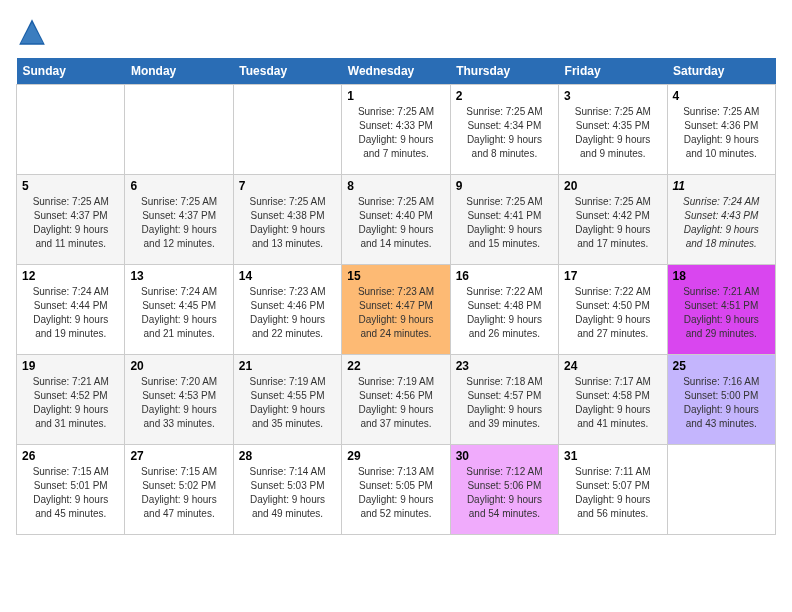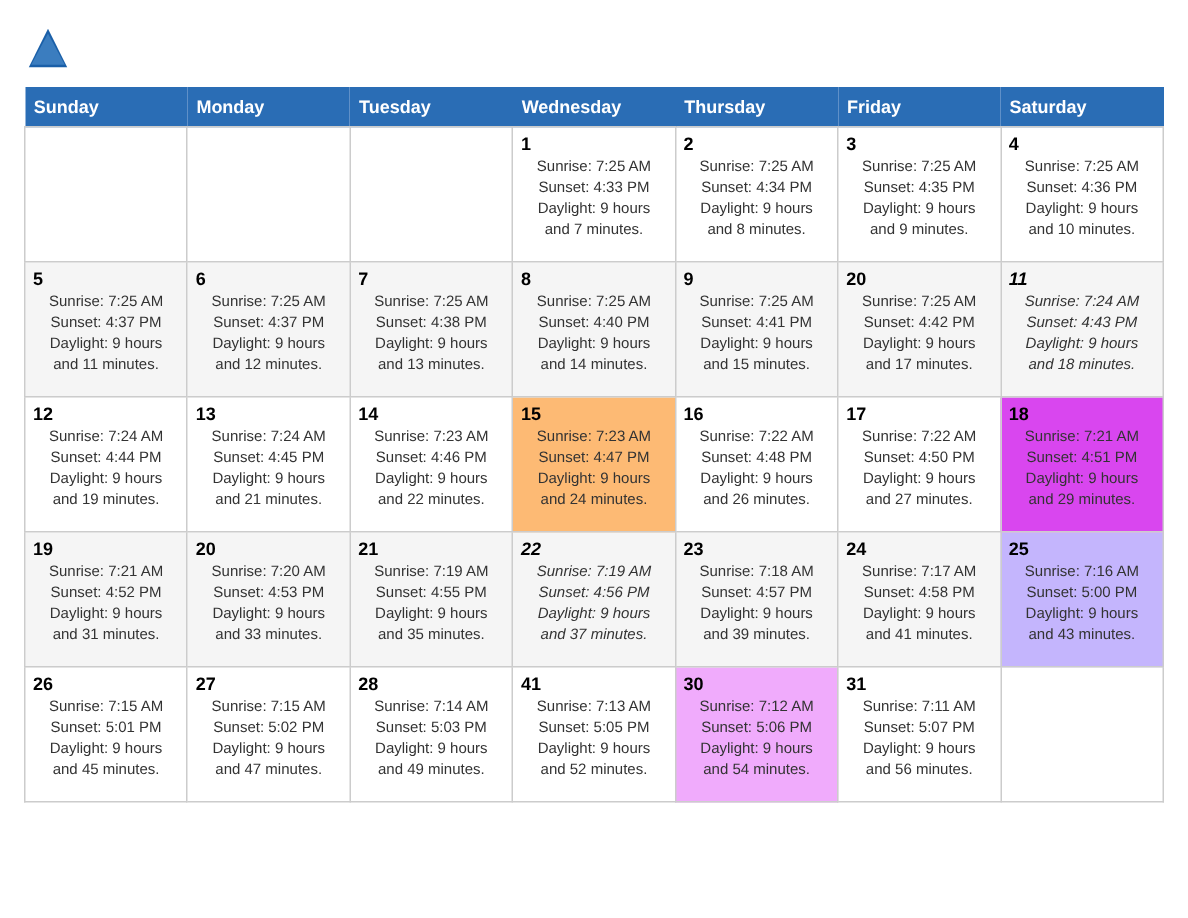--- a/index.html
+++ b/index.html
@@ -279,21 +279,21 @@
 Daylight: 9 hours
 and 33 minutes.</div>
         </td>
         <td style="background-color: rgb(245, 245, 245);">
           <span class="day-num">21</span>
           <div class="day-info" style="white-space: pre-line;">Sunrise: 7:19 AM
 Sunset: 4:55 PM
 Daylight: 9 hours
 and 35 minutes.</div>
         </td>
-        <td style="background-color: rgb(245, 245, 245); font-style: italic;">
+        <td style="background-color: rgb(245, 245, 245);">
           <span class="day-num">22</span>
           <div class="day-info" style="white-space: pre-line;">Sunrise: 7:19 AM
 Sunset: 4:56 PM
 Daylight: 9 hours
 and 37 minutes.</div>
         </td>
         <td style="background-color: rgb(245, 245, 245);">
           <span class="day-num">23</span>
           <div class="day-info" style="white-space: pre-line;">Sunrise: 7:18 AM
 Sunset: 4:57 PM
@@ -331,21 +331,21 @@
 and 47 minutes.</div>
         </td>
         <td style="background-color: rgb(255, 255, 255);">
           <span class="day-num">28</span>
           <div class="day-info" style="white-space: pre-line;">Sunrise: 7:14 AM
 Sunset: 5:03 PM
 Daylight: 9 hours
 and 49 minutes.</div>
         </td>
         <td style="background-color: rgb(255, 255, 255);">
-          <span class="day-num">41</span>
+          <span class="day-num">29</span>
           <div class="day-info" style="white-space: pre-line;">Sunrise: 7:13 AM
 Sunset: 5:05 PM
 Daylight: 9 hours
 and 52 minutes.</div>
         </td>
         <td style="background-color: #f0abfc;">
           <span class="day-num">30</span>
           <div class="day-info" style="white-space: pre-line;">Sunrise: 7:12 AM
 Sunset: 5:06 PM
 Daylight: 9 hours

